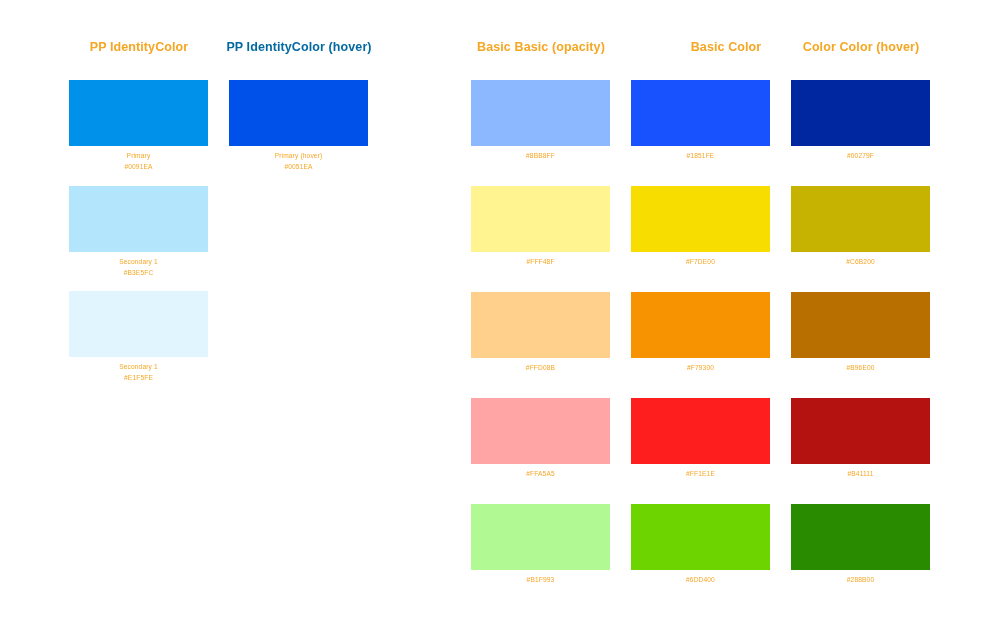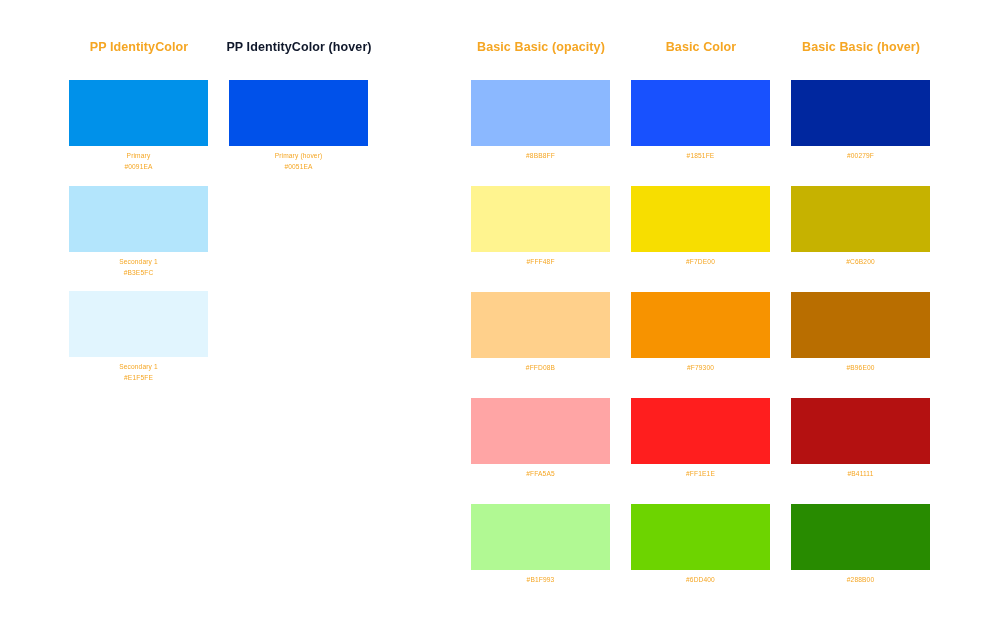--- a/index.html
+++ b/index.html
@@ -66,27 +66,27 @@
     height: 66px;
   }
 </style>
 </head>
 <body style="background: rgb(255, 255, 255);">
 
 <div class="board">
 
   <div class="col-header" style="left: 139px; top: 40px; color: rgb(245, 166, 35);">PP IdentityColor</div>
 
-  <div class="col-header" style="left: 299px; top: 40px; color: #0f172a;">PP IdentityColor (hover)</div>
+  <div class="col-header" style="left: 299px; top: 40px; color: #0369a1;">PP IdentityColor (hover)</div>
 
   <div class="col-header" style="left: 541px; top: 40px; color: rgb(245, 166, 35);">Basic Basic (opacity)</div>
 
-  <div class="col-header" style="left: 701px; top: 40px; color: rgb(245, 166, 35);">Basic Color</div>
-
-  <div class="col-header" style="left: 861px; top: 40px; color: rgb(245, 166, 35);">Basic Basic (hover)</div>
+  <div class="col-header" style="left: 726px; top: 40px; color: rgb(245, 166, 35);">Basic Color</div>
+
+  <div class="col-header" style="left: 861px; top: 40px; color: rgb(245, 166, 35);">Color Color (hover)</div>
 
   <div class="swatch-group" style="left:69px; top:80px;">
     <div class="swatch" style="background-color: rgb(0, 145, 234);"></div>
     <div class="swatch-caption" style="color: rgb(245, 166, 35);">
       <span class="cap-name">Primary</span>
       <span class="cap-hex">#0091EA</span>
     </div>
   </div>
 
   <div class="swatch-group" style="left:69px; top:186px;">

